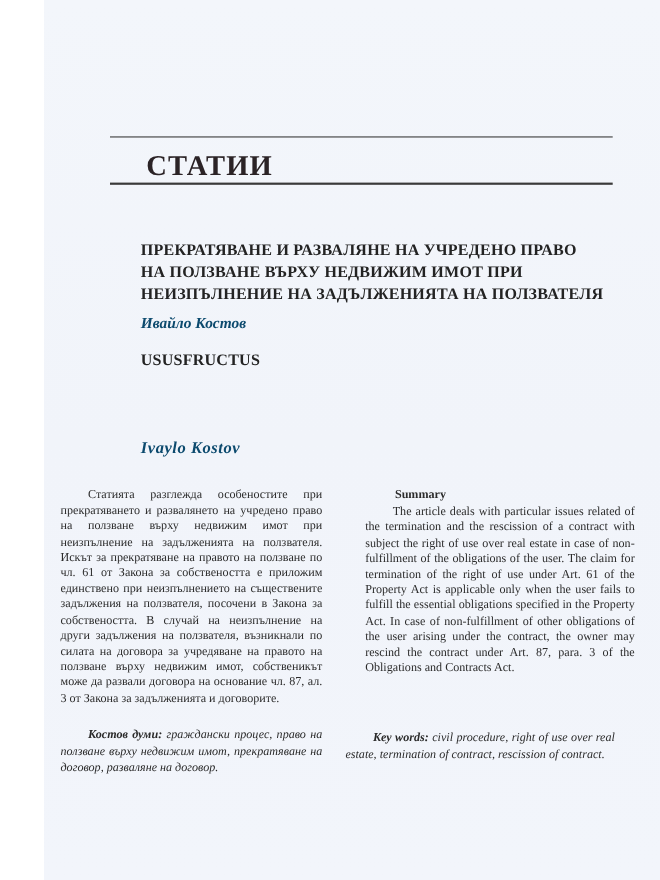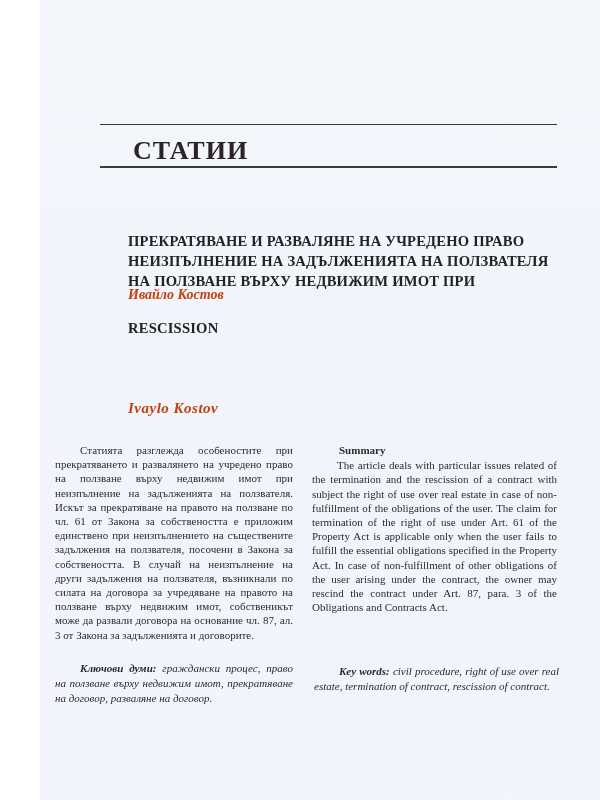--- a/index.html
+++ b/index.html
@@ -47,43 +47,43 @@
       position: absolute;
       left: 128px;
       width: 440px;
       font-weight: bold;
       font-size: 14.6px;
       line-height: 20px;
       color: #232323;
       letter-spacing: 0.2px;
       margin: 0;
     }
-    .title-bg.bg { top: 218px; margin-top: 13px; }
+    .title-bg.bg { top: 218px; }
     .title-bg.en { top: 318px; }
     .author {
       position: absolute;
       left: 128px;
       font-weight: bold;
       font-style: italic;
       font-size: 14px;
-      color: #c2410c;
+      color: #0c4a6e;
       margin: 0;
     }
     .author.bg { top: 287px; }
     .author.en { top: 400px; font-size: 15px; letter-spacing: 0.5px; }
 
     .col {
       position: absolute;
       top: 443px;
       font-size: 11px;
       line-height: 14.2px;
       color: #2c2c2c;
     }
     .col.left { left: 55px; width: 238px; }
-    .col.right { left: 312px; width: 245px; }
+    .col.right { left: 332px; width: 245px; }
     .col-head {
       font-weight: bold;
       font-size: 11px;
       margin: 0 0 1px 0;
     }
     .col.left .col-head { padding-left: 25px; }
     .col.right .col-head { padding-left: 27px; }
     .col p.body {
       margin: 0;
       text-align: justify;
@@ -111,40 +111,40 @@
 <body>
 
 <div class="page"></div>
 
 <div class="rule top"></div>
 <h1 class="section-title">СТАТИИ</h1>
 <div class="rule bottom"></div>
 
 <h2 class="title-bg bg">
   <div>ПРЕКРАТЯВАНЕ И РАЗВАЛЯНЕ НА УЧРЕДЕНО ПРАВО</div>
+  <div>НА ПОЛЗВАНЕ ВЪРХУ НЕДВИЖИМ ИМОТ ПРИ</div>
   <div>НЕИЗПЪЛНЕНИЕ НА ЗАДЪЛЖЕНИЯТА НА ПОЛЗВАТЕЛЯ</div>
-  <div>НА ПОЛЗВАНЕ ВЪРХУ НЕДВИЖИМ ИМОТ ПРИ</div>
 </h2>
 <p class="author bg">Ивайло Костов</p>
 
 <h2 class="title-bg en">
-  <div>RESCISSION</div>
+  <div>USUSFRUCTUS</div>
 </h2>
 <p class="author en">Ivaylo Kostov</p>
 
 <div class="col left">
   <p class="body">Статията разглежда особеностите при прекратяването и развалянето на учредено право на ползване върху недвижим имот при неизпълнение на задълженията на ползвателя. Искът за прекратяване на правото на ползване по чл. 61 от Закона за собствеността е приложим единствено при неизпълнението на съществените задължения на ползвателя, посочени в Закона за собствеността. В случай на неизпълнение на други задължения на ползвателя, възникнали по силата на договора за учредяване на правото на ползване върху недвижим имот, собственикът може да развали договора на основание чл. 87, ал. 3 от Закона за задълженията и договорите.</p>
 </div>
 
 <div class="col right">
   <div class="col-head">Summary</div>
   <p class="body">The article deals with particular issues related of the termination and the rescission of a contract with subject the right of use over real estate in case of non-fulfillment of the obligations of the user. The claim for termination of the right of use under Art. 61 of the Property Act is applicable only when the user fails to fulfill the essential obligations specified in the Property Act. In case of non-fulfillment of other obligations of the user arising under the contract, the owner may rescind the contract under Art. 87, para. 3 of the Obligations and Contracts Act.</p>
 </div>
 
 <p class="keywords bg">
-  <span class="kw-label">Ключови думи:</span>
+  <span class="kw-label">Костов думи:</span>
   <span class="kw-text">граждански процес, право на ползване върху недвижим имот, прекратяване на договор, разваляне на договор.</span>
 </p>
 
 <p class="keywords en">
   <span class="kw-label">Key words:</span>
   <span class="kw-text">civil procedure, right of use over real estate, termination of contract, rescission of contract.</span>
 </p>
 
 </body></html>

